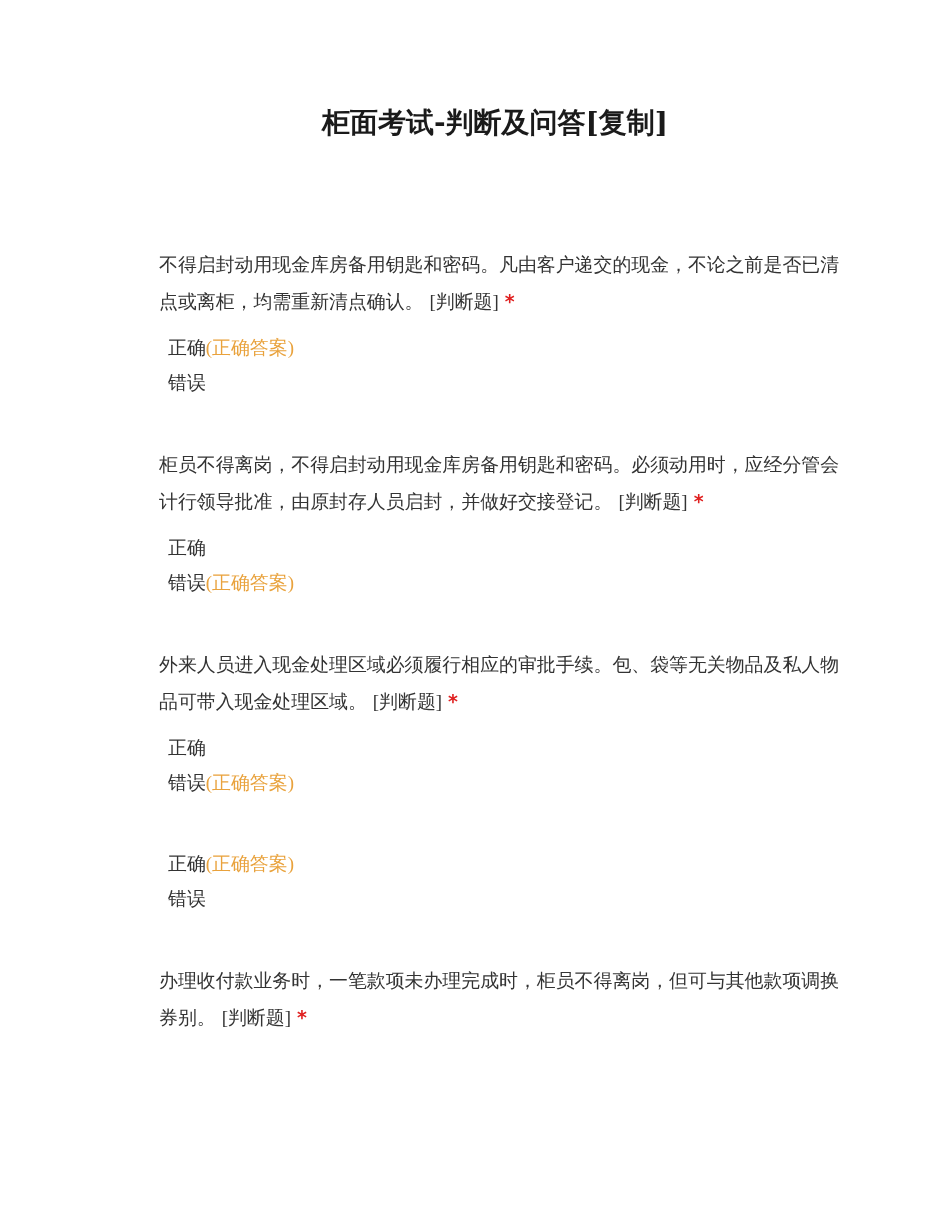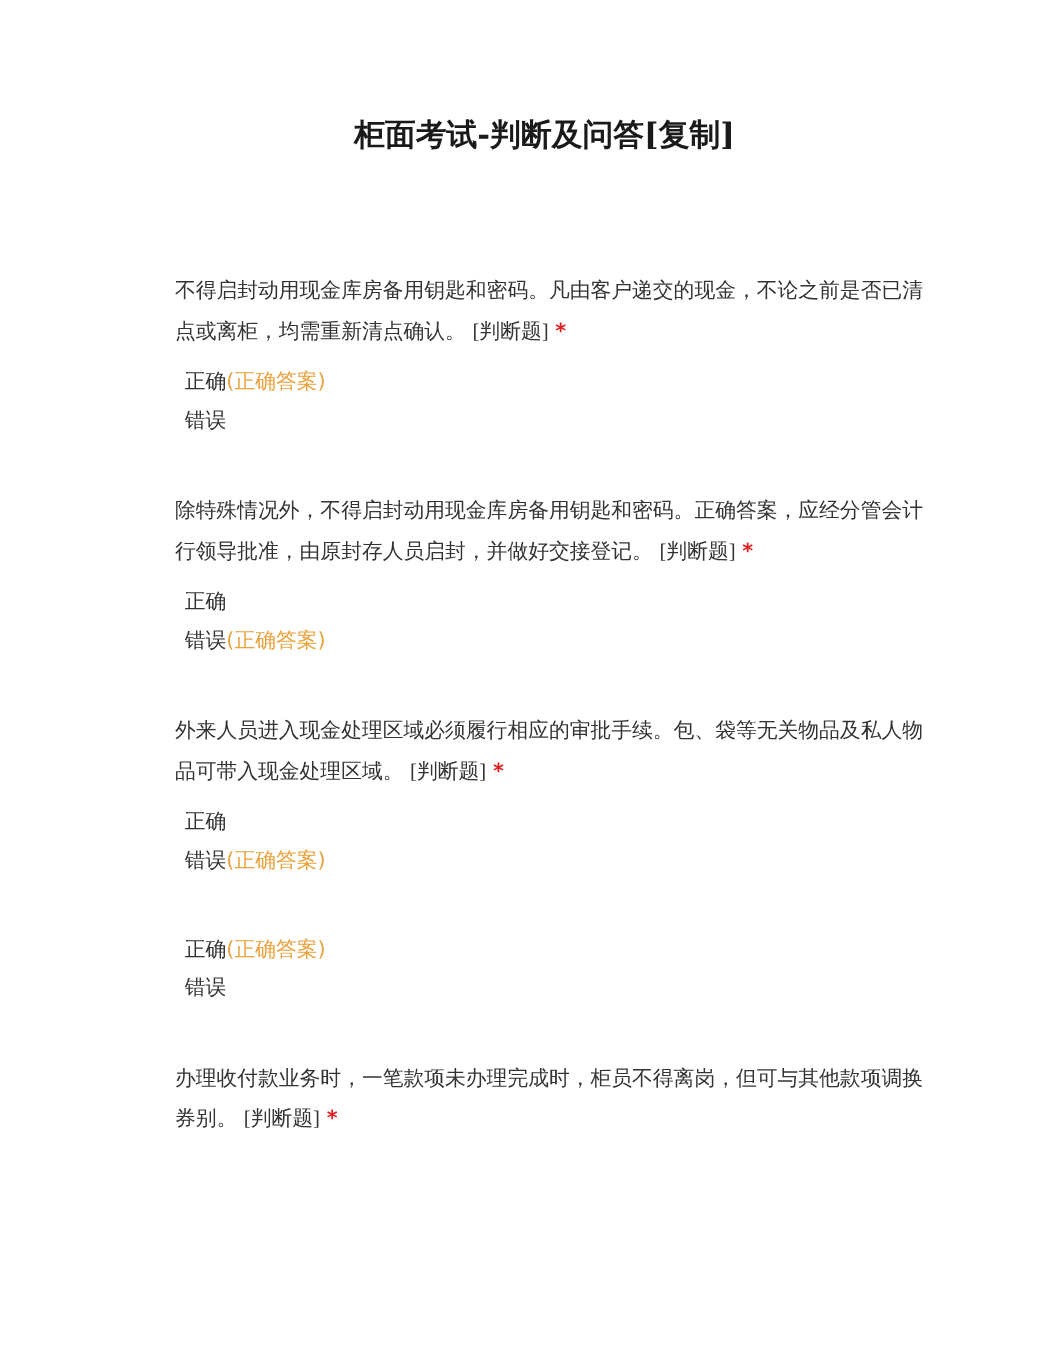--- a/index.html
+++ b/index.html
@@ -57,20 +57,21 @@
     font-weight: 700;
   }
   .options {
     margin-top: 10px;
   }
   .option {
     padding-left: 9px;
     font-size: 18.9px;
     line-height: 35px;
     color: #333333;
+    font-family: Liberation Serif, serif;
   }
   .ans {
     color: #e9a23c;
   }
 </style>
 </head>
 <body>
 
 <div class="page">
 
@@ -80,21 +81,21 @@
 
     <section class="qblock">
       <p class="qtext"><span>不得启封动用现金库房备用钥匙和密码。凡由客户递交的现金，不论之前是否已清点或离柜，均需重新清点确认。</span> <span class="qtype">[判断题]</span> <span class="req">*</span></p>
       <div class="options">
         <div class="option"><span>正确</span><span class="ans">(正确答案)</span></div>
         <div class="option"><span>错误</span><span class="ans"></span></div>
       </div>
     </section>
 
     <section class="qblock">
-      <p class="qtext"><span>除特殊情况外，不得启封动用现金库房备用钥匙和密码。正确答案，应经分管会计行领导批准，由原封存人员启封，并做好交接登记。</span> <span class="qtype">[判断题]</span> <span class="req">*</span></p>
+      <p class="qtext"><span>柜员不得离岗，不得启封动用现金库房备用钥匙和密码。必须动用时，应经分管会计行领导批准，由原封存人员启封，并做好交接登记。</span> <span class="qtype">[判断题]</span> <span class="req">*</span></p>
       <div class="options">
         <div class="option"><span>正确</span><span class="ans"></span></div>
         <div class="option"><span>错误</span><span class="ans">(正确答案)</span></div>
       </div>
     </section>
 
     <section class="qblock">
       <p class="qtext"><span>外来人员进入现金处理区域必须履行相应的审批手续。包、袋等无关物品及私人物品可带入现金处理区域。</span> <span class="qtype">[判断题]</span> <span class="req">*</span></p>
       <div class="options">
         <div class="option"><span>正确</span><span class="ans"></span></div>

